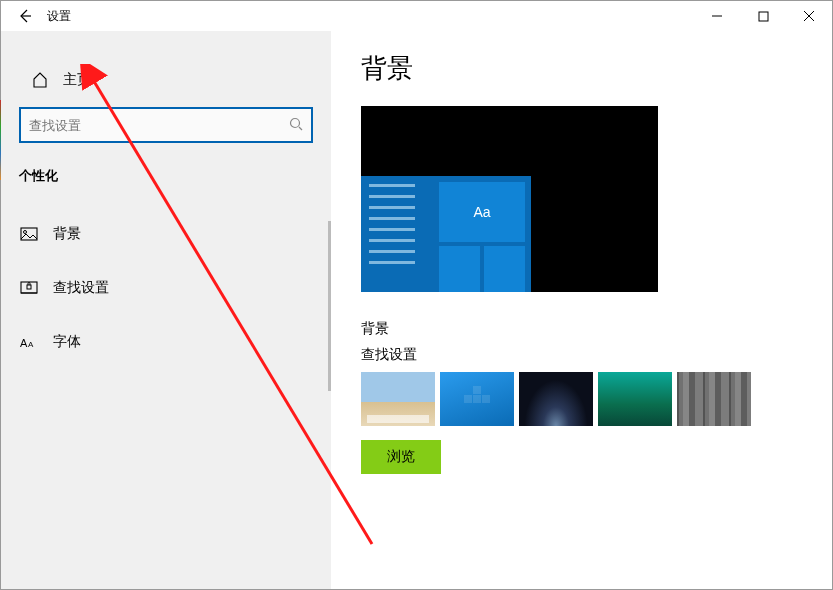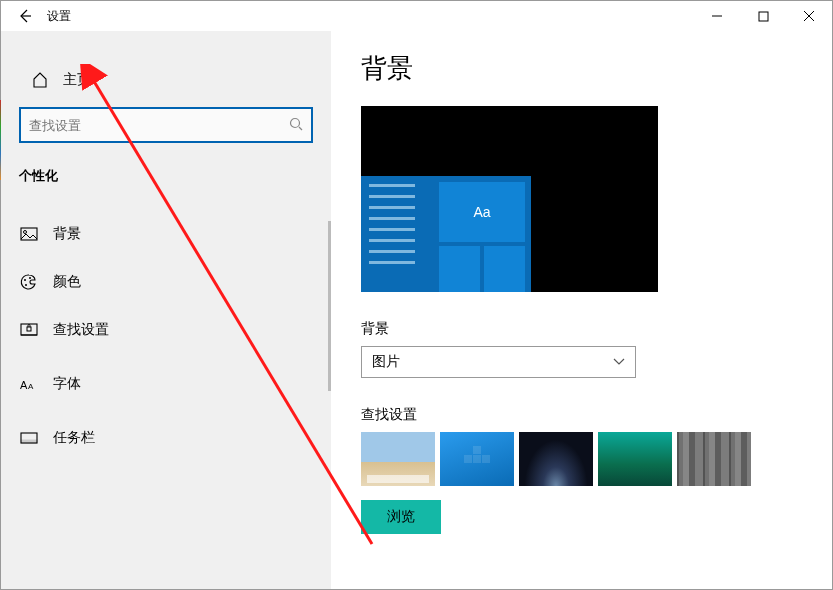--- a/index.html
+++ b/index.html
@@ -40,21 +40,21 @@
     .dropdown .chev { font-size: 10px; color: #555; }
     .thumbs { display: flex; gap: 5px; margin-bottom: 14px; }
     .thumb { width: 74px; height: 54px; cursor: pointer; }
     .thumb.a { background: linear-gradient(to bottom, #a0c8e8 0%, #a0c8e8 55%, #d8c090 55%, #e8d8b8 100%); position: relative; }
     .thumb.a::after { content:""; position:absolute; left:6px; right:6px; bottom:3px; height:8px; background: rgba(255,255,255,0.6); }
     .thumb.b { background: linear-gradient(160deg, #2a9bed, #0a6bb5); position: relative; }
     .thumb.b::after { content:""; position:absolute; left:50%; top:50%; width:8px; height:8px; transform:translate(-50%,-50%); background:rgba(255,255,255,0.12); box-shadow: -9px 0 rgba(255,255,255,0.12), 9px 0 rgba(255,255,255,0.12), 0 -9px rgba(255,255,255,0.12);}
     .thumb.c { background: radial-gradient(ellipse at 50% 100%, #6a87a8 0%, #2a3858 25%, #0a0e1a 60%); }
     .thumb.d { background: linear-gradient(to bottom, #0aa898 0%, #0a6e4e 60%, #084838 100%); }
     .thumb.e { background: linear-gradient(90deg, #555 0, #555 2px, #888 2px, #888 6px, #aaa 6px, #aaa 12px, #666 12px, #666 18px, #999 18px, #999 26px, #555 26px); background-size: 26px 100%; filter: contrast(0.7) brightness(0.85);}
-    .browse-btn { width: 80px; height: 34px; background: #14b8a6; border: none; font-size: 14px; cursor: pointer; }
+    .browse-btn { width: 80px; height: 34px; background: #84cc16; border: none; font-size: 14px; cursor: pointer; }
     .arrow-svg { position: absolute; top: 64px; left: 50px; pointer-events: none; z-index: 10; }
     
     .bg-left { position: absolute; left:0; top:100px; width:8px; height:80px; background: linear-gradient(#d00,#0a0,#06c,#f80); opacity:0.7;}
   </style>
 </head>
 <body>
 
 <div class="bg-left"></div>
 
 <div class="window">
@@ -118,31 +118,20 @@
             <span class="icon">
               <svg width="18" height="14" viewBox="0 0 18 14">
                 <rect x="1" y="1" width="16" height="12" stroke="#000" stroke-width="1.1" fill="none"></rect>
                 <circle cx="5" cy="5" r="1.5" stroke="#000" stroke-width="1" fill="none"></circle>
                 <path d="M1 12 L6 7 L10 11 L13 8 L17 12" stroke="#000" stroke-width="1" fill="none"></path>
               </svg>
             </span>
             <span class="label">背景</span>
           </div>
           <div style="height: 6px;"></div>
-          <div class="nav-item">
-            <span class="icon">
-              <svg width="18" height="16" viewBox="0 0 18 16">
-                <path d="M9 1 A7 7 0 1 0 15 10 L12 10 A2 2 0 0 1 12 6 L15 6 A6 5 0 0 0 9 1 Z" stroke="#000" stroke-width="1.1" fill="none"></path>
-                <circle cx="5" cy="6" r="1" fill="#000"></circle>
-                <circle cx="6" cy="11" r="1" fill="#000"></circle>
-                <circle cx="10" cy="4" r="1" fill="#000"></circle>
-              </svg>
-            </span>
-            <span class="label">颜色</span>
-          </div>
           <div style="height: 6px;"></div>
           <div class="nav-item">
             <span class="icon">
               <svg width="18" height="14" viewBox="0 0 18 14">
                 <rect x="1" y="1" width="16" height="11" stroke="#000" stroke-width="1.1" fill="none"></rect>
                 <rect x="7" y="4" width="4" height="4" stroke="#000" stroke-width="1" fill="none"></rect>
                 <path d="M8 4 V2.5 A1 1 0 0 1 10 2.5 V4" stroke="#000" stroke-width="1" fill="none"></path>
                 <path d="M1 12 H17" stroke="#000" stroke-width="1"></path>
               </svg>
             </span>
@@ -154,29 +143,20 @@
             <span class="icon">
               <svg width="18" height="14" viewBox="0 0 18 14">
                 <text x="0" y="12" font-size="11" font-family="serif" fill="#000">A</text>
                 <text x="8" y="12" font-size="8" fill="#000">A</text>
               </svg>
             </span>
             <span class="label">字体</span>
           </div>
           <div style="height: 6px;"></div>
           <div style="height: 6px;"></div>
-          <div class="nav-item">
-            <span class="icon">
-              <svg width="18" height="12" viewBox="0 0 18 12">
-                <rect x="1" y="1" width="16" height="10" stroke="#000" stroke-width="1.1" fill="none"></rect>
-                <rect x="1" y="8" width="16" height="3" fill="#000" opacity="0.15" stroke="#000" stroke-width="1"></rect>
-              </svg>
-            </span>
-            <span class="label">任务栏</span>
-          </div>
         </div>
     </div>
 
     <div class="content">
       <div class="htitle">背景</div>
 
       <div class="preview">
         <div class="start-panel">
           <div class="start-list">
             <div class="line"></div>
@@ -190,28 +170,20 @@
           </div>
           <div class="start-tiles">
             <div class="tile big">Aa</div>
             <div class="tile"></div>
             <div class="tile"></div>
           </div>
         </div>
       </div>
 
       <div class="label-sm">背景</div>
-      <div class="dropdown">
-        <span class="val">图片</span>
-        <span class="chev">
-          <svg width="12" height="8" viewBox="0 0 12 8">
-              <path d="M1 1 L6 6 L11 1" stroke="#555" stroke-width="1.2" fill="none"></path>
-            </svg>
-        </span>
-      </div>
 
       <div class="label-sm">查找设置</div>
       <div class="thumbs">
         <div class="thumb a"></div>
         <div class="thumb b"></div>
         <div class="thumb c"></div>
         <div class="thumb d"></div>
         <div class="thumb e"></div>
       </div>
 

